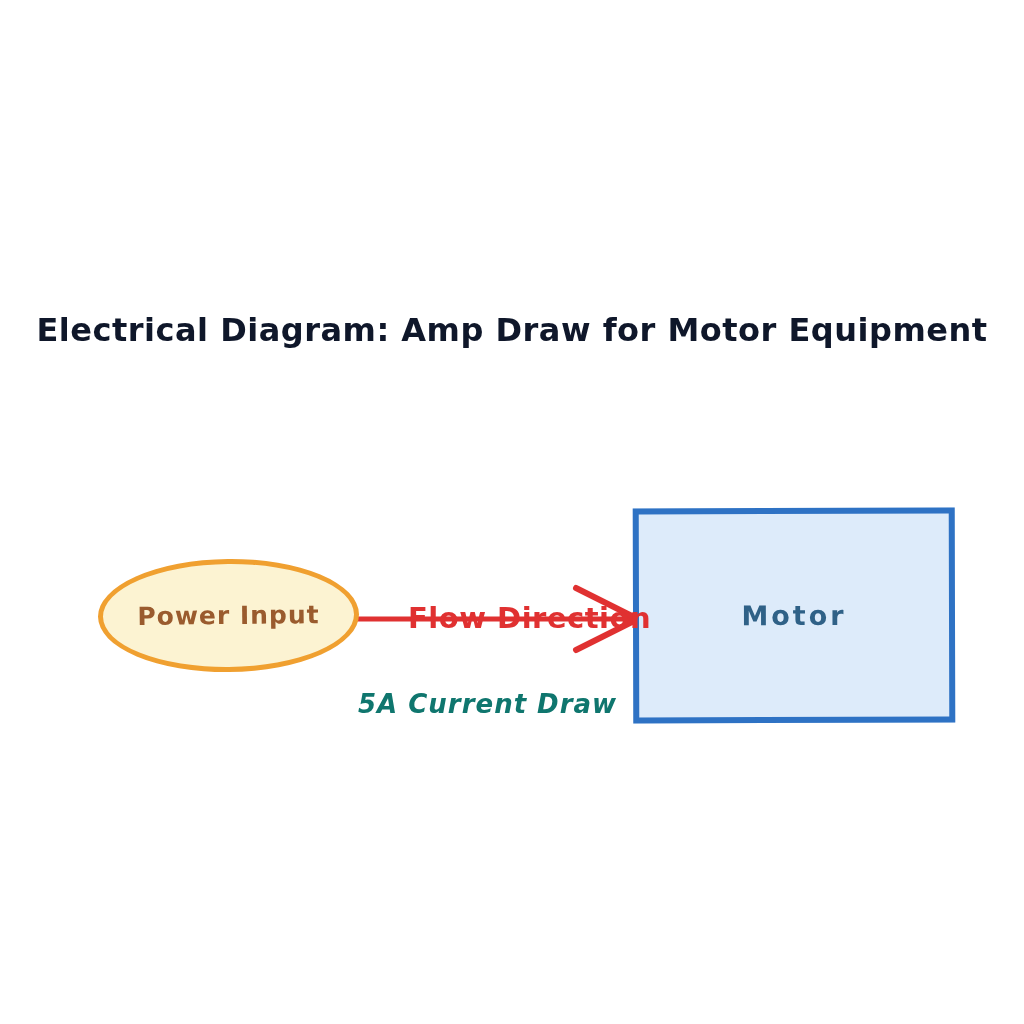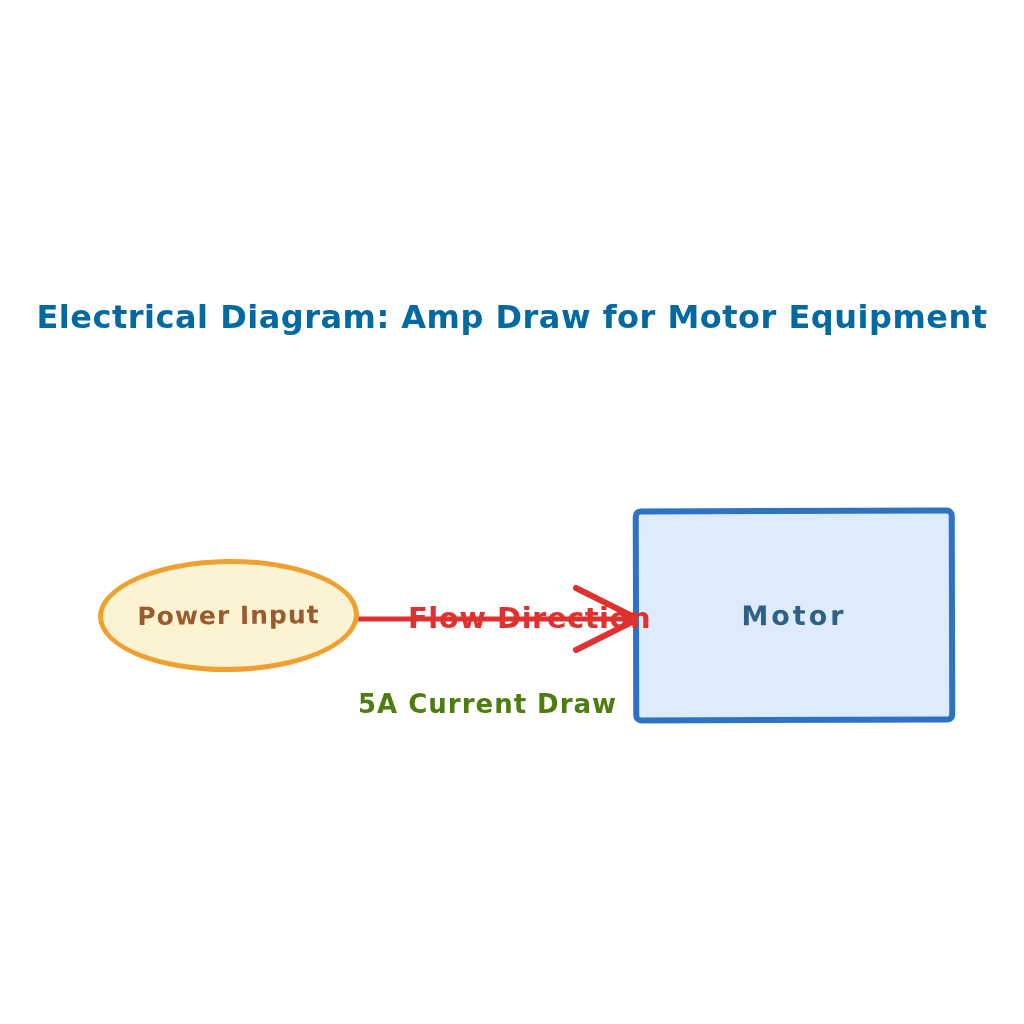--- a/index.html
+++ b/index.html
@@ -49,21 +49,21 @@
   }
   .power-node .node-label { font-size: 25px; letter-spacing: 1px; }
 
   .motor-node {
     left: 633px;
     top: 508px;
     width: 322px;
     height: 215px;
     border-style: solid;
     border-width: 6px;
-    border-radius: 8px;
+    border-radius: 0;
     transform: rotate(-0.15deg);
   }
   .motor-node .node-label { font-size: 27px; letter-spacing: 3px; }
 
   .arrow-svg {
     position: absolute;
     left: 0;
     top: 0;
     width: 1024px;
     height: 1024px;
@@ -88,32 +88,32 @@
     font-weight: bold;
     letter-spacing: 1px;
     white-space: nowrap;
   }
 </style>
 </head>
 <body>
 
 <div class="canvas">
 
-  <div class="diagram-title" style="color: #0369a1;">Electrical Diagram: Amp Draw for Motor Equipment</div>
+  <div class="diagram-title" style="color: #0f172a; margin-top: 13px;">Electrical Diagram: Amp Draw for Motor Equipment</div>
 
   <svg class="arrow-svg" viewBox="0 0 1024 1024" xmlns="http://www.w3.org/2000/svg">
     <line x1="358" y1="619" x2="630" y2="619" stroke-width="5" stroke-linecap="round" stroke="#e03131"></line>
     <path d="M 576 588 L 638 619 L 576 650" fill="none" stroke-width="6" stroke-linecap="round" stroke-linejoin="miter" stroke="#e03131"></path>
   </svg>
 
   <div class="node power-node" style="border-color: rgb(240, 160, 48); background-color: rgb(252, 243, 210);">
     <span class="node-label" style="color: rgb(154, 91, 46);">Power Input</span>
   </div>
 
   <div class="node motor-node" style="border-color: rgb(46, 114, 196); background-color: rgb(221, 235, 250);">
     <span class="node-label" style="color: rgb(47, 97, 135);">Motor</span>
   </div>
 
   <div class="edge-label" style="color: rgb(224, 49, 49);">Flow Direction</div>
 
-  <div class="edge-annotation" style="color: #4d7c0f;">5A Current Draw</div>
+  <div class="edge-annotation" style="color: #0f766e; font-style: italic;">5A Current Draw</div>
 
 </div>
 
 </body></html>

